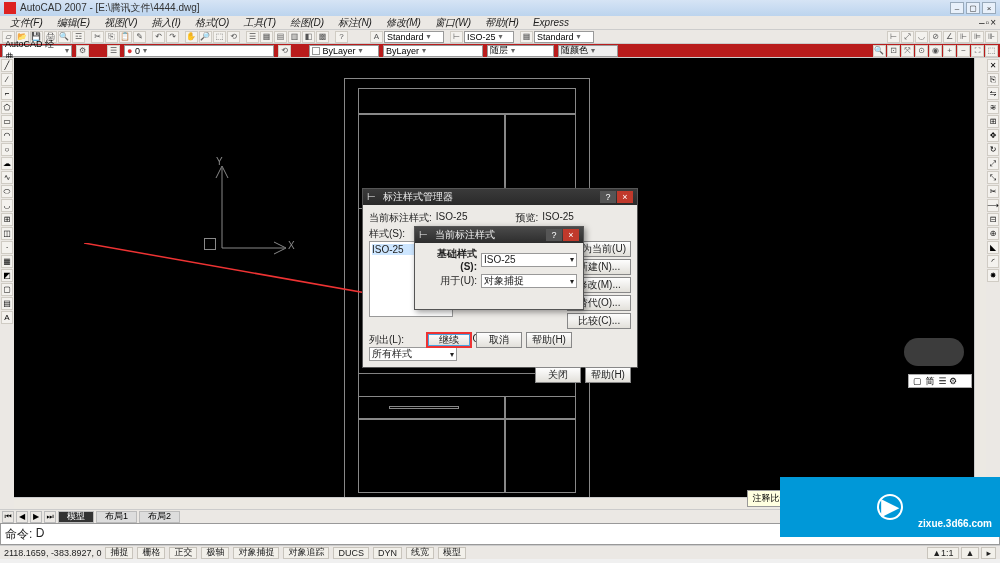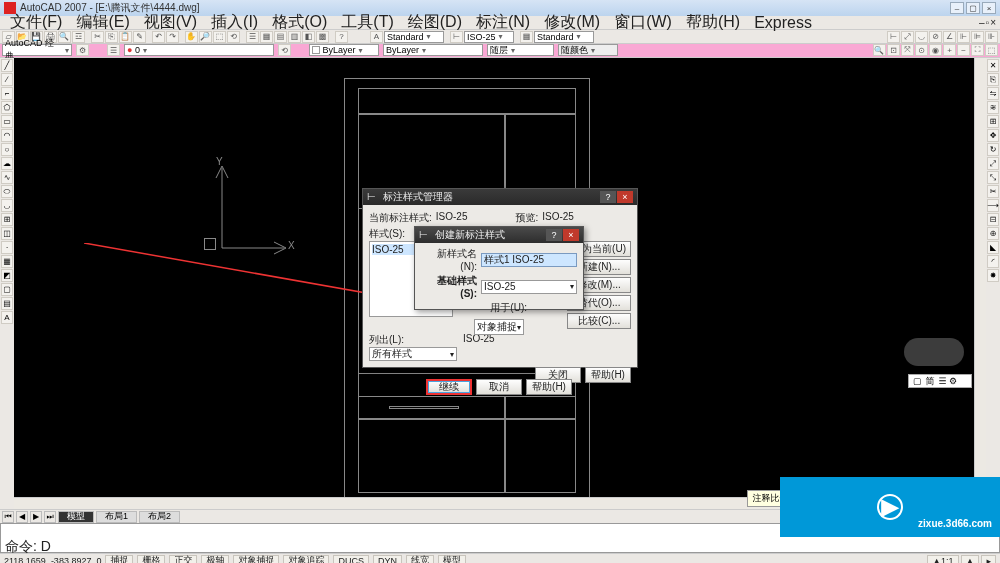--- a/index.html
+++ b/index.html
@@ -7,31 +7,31 @@
 
     
     .titlebar { height: 16px; background: linear-gradient(#d6e4f5,#bcd4ee); display: flex; align-items: center; padding: 0 4px; color: #333; }
     .titlebar .app-icon { width: 12px; height: 12px; background: #d22; margin-right: 4px; }
     .titlebar .title-text { flex: 1; font-size: 10px; }
     .titlebar .winbtns { display: flex; gap: 2px; }
     .titlebar .winbtn { width: 14px; height: 12px; background: #e8f0fa; border: 1px solid #9ab; display:flex;align-items:center;justify-content:center;font-size:8px;}
 
     
     .menubar { height: 14px; background: #ebe8e4; display: flex; align-items: center; padding: 0 4px; gap: 2px; color: #222; border-bottom:1px solid #ccc;}
-    .menubar span { padding: 0 6px; font-size: 16px; }
+    .menubar span { padding: 0 6px; font-size: 10px; font-style: italic; }
 
     
     .toolbar { height: 14px; background: #ebe8e4; display: flex; align-items: center; padding: 0 2px; gap: 1px; border-bottom:1px solid #ccc; }
     .tb-btn { width: 13px; height: 12px; background: #f4f2ee; border: 1px solid #d0ccc4; display:flex;align-items:center;justify-content:center; font-size:8px;color:#555;}
     .tb-sep{width:4px;}
     .tb-combo{height:12px;background:#fff;border:1px solid #999;font-size:9px;padding:0 2px;display:flex;align-items:center;}
     .tb-combo::after{content:"▾";margin-left:3px;font-size:8px;color:#666;}
 
     
-    .wsrow{height:14px;background:#f9a8d4;display:flex;padding:0 2px;gap:4px;border-bottom:1px solid #ccc;}
+    .wsrow{height:14px;background:#b91c1c;display:flex;align-items:center;padding:0 2px;gap:4px;border-bottom:1px solid #ccc;}
 
     
     .work-area { position: relative; width: 100%; height: 451px; display: flex; }
     .left-tools, .right-tools { width: 14px; background: #ebe8e4; display: flex; flex-direction: column; gap: 1px; padding:1px;}
     .side-btn{height:13px;background:#f4f2ee;border:1px solid #d0ccc4;display:flex;align-items:center;justify-content:center;font-size:8px;}
     .canvas { flex: 1; background: #000; position: relative; overflow: hidden; }
 
     
     .ucs { position:absolute; left:190px; top:100px; }
     .ucs-label{position:absolute;color:#888;font-size:10px;}
@@ -69,21 +69,21 @@
     .dlg-combo::after{content:"▾";margin-left:auto;font-size:8px;}
     .dlg-list{background:#fff;border:1px solid #999;}
 
     
     .model-tabs{height:14px;background:#ebe8e4;display:flex;align-items:center;padding:0 2px;gap:2px;border-top:1px solid #ccc;}
     .mtab{padding:0 8px;height:12px;background:#ddd;border:1px solid #bbb;font-size:9px;display:flex;align-items:center;}
     .mtab.active{background:#333;color:#fff;}
     .nav-btn{width:12px;height:12px;border:1px solid #bbb;display:flex;align-items:center;justify-content:center;font-size:8px;}
 
     
-    .cmdline{height:22px;background:#fff;border:1px solid #999;display:flex;align-items:flex-start;padding:14px 4px;font-size:14px;color:#222;}
+    .cmdline{height:22px;background:#fff;border:1px solid #999;display:flex;align-items:flex-start;padding:2px 4px;font-size:12px;color:#222;}
 
     
     .statusbar{height:14px;background:#ebe8e4;display:flex;align-items:center;padding:0 4px;gap:4px;font-size:9px;color:#222;border-top:1px solid #ccc;}
     .sb-btn{padding:0 4px;height:12px;border:1px solid #c8c4bc;background:#f2f0ea;display:flex;align-items:center;}
 
     
     .watermark{position:absolute;right:0;bottom:26px;width:220px;height:60px;background:#0098d8;color:#fff;display:flex;align-items:center;justify-content:center;gap:6px;font-size:22px;font-weight:bold;}
     .watermark .play{width:26px;height:26px;border:2px solid #fff;border-radius:50%;display:flex;align-items:center;justify-content:center;}
     .wm-sub{font-size:10px;position:absolute;bottom:8px;right:8px;}
 
@@ -308,36 +308,32 @@
         <div style="display:flex;gap:4px;justify-content:flex-end;margin-top:6px;">
           <div class="dlg-btn">关闭</div>
           <div class="dlg-btn">帮助(H)</div>
         </div>
       </div>
     </div>
 
     <div class="dialog" style="left:400px;top:168px;width:170px;height:84px;">
       <div class="dlg-title" style="background:linear-gradient(#4a4a4a,#2d2d2d);">
         <div class="glass">⊢</div>
-        <span>创建新标注样式</span>
+        <span>当前标注样式</span>
         <div class="dlg-ctrl">
           <div class="dc">?</div>
           <div class="dc close">×</div>
         </div>
       </div>
       <div class="dlg-body" style="padding:4px 6px;">
         <div style="display:flex;gap:4px;align-items:center;margin-bottom:2px;">
-          <div style="width:56px;text-align:right;">新样式名(N):</div>
-          <div class="dlg-input sel" style="flex:1;">样式1 ISO-25</div>
-        </div>
-        <div style="display:flex;gap:4px;align-items:center;margin-bottom:2px;">
           <div style="width:56px;text-align:right;font-weight:bold;">基础样式(S):</div>
           <div class="dlg-combo" style="flex:1;">ISO-25</div>
         </div>
-        <div style="display:flex;gap:4px;align-items:center;margin-bottom:3px;flex-direction:column;">
+        <div style="display:flex;gap:4px;align-items:center;margin-bottom:3px;">
           <div style="width:56px;text-align:right;">用于(U):</div>
           <div class="dlg-combo" style="flex:1;">对象捕捉</div>
         </div>
         <div style="display:flex;gap:4px;justify-content:center;margin-top:44px;">
           <div class="dlg-btn highlight">继续</div>
           <div class="dlg-btn">取消</div>
           <div class="dlg-btn">帮助(H)</div>
         </div>
       </div>
     </div>

